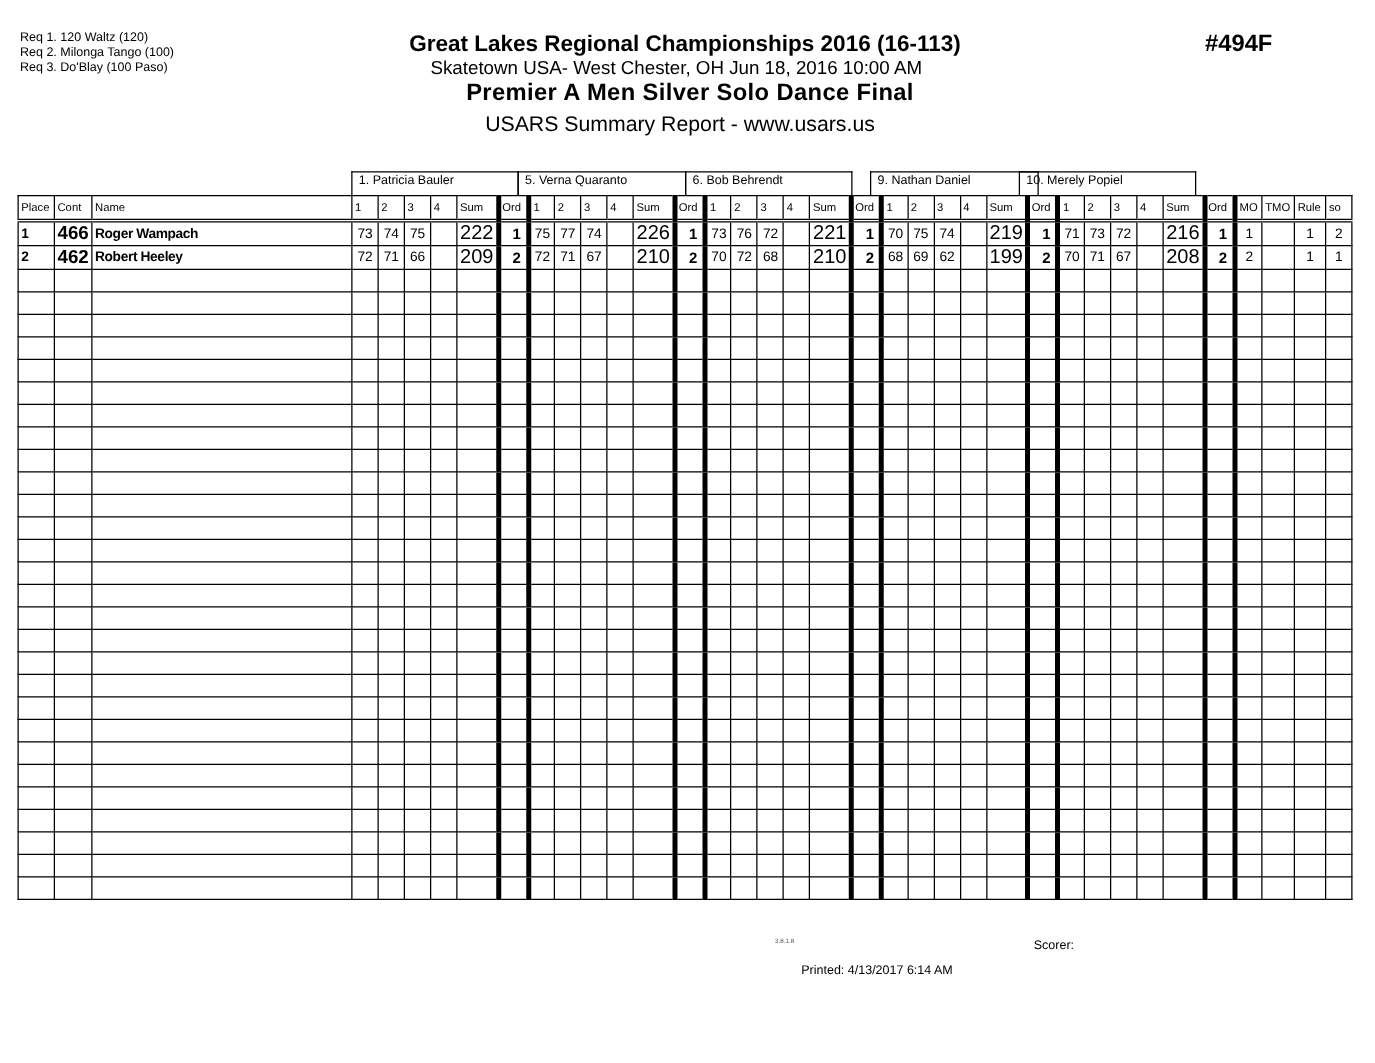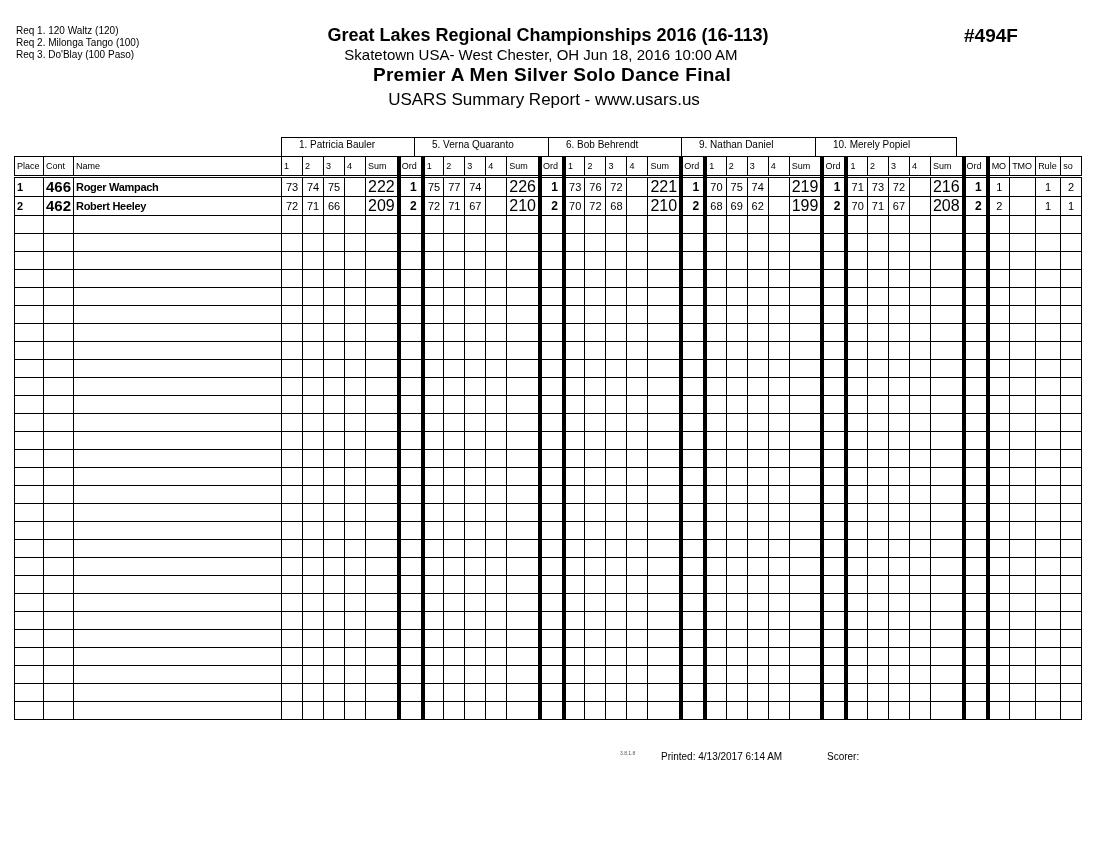--- a/index.html
+++ b/index.html
@@ -4,21 +4,21 @@
 <style>
   html, body { margin:0; padding:0; background:#fff; }
   body { width:1100px; height:850px; position:relative; overflow:hidden; font-family:"Liberation Sans", sans-serif; color:#000; }
   .reqs { position:absolute; left:16px; top:25px; font-size:10px; line-height:12px; }
   .title { position:absolute; left:0; width:1100px; text-align:center; white-space:nowrap; }
   .t1 { top:25px; font-size:18px; font-weight:bold; left:-2px; }
   .t2 { top:46px; font-size:15px; left:-9px; }
   .t3 { top:64px; font-size:19px; font-weight:bold; left:2px; letter-spacing:0.3px; }
   .t4 { top:90px; font-size:17px; left:-6px; }
   .evno { position:absolute; left:964px; top:25px; font-size:19px; font-weight:bold; }
-  .judgehdr { position:absolute; top:137px; height:19px; border:1px solid #000; border-bottom:none; font-size:10px; line-height:14px; padding-left:17px; box-sizing:border-box; }
+  .judgehdr { position:absolute; top:137px; height:19px; border:1px solid #000; border-bottom:none; font-size:10px; line-height:14px; padding-left:5px; box-sizing:border-box; }
   table.grid { position:absolute; left:14px; top:156px; border-collapse:collapse; table-layout:fixed; }
   table.grid td { border:1px solid #000; height:18px; padding:0 2px; font-size:10px; line-height:18px; overflow:hidden; white-space:nowrap; box-sizing:border-box; }
   table.grid tr.hdr td { border-bottom:3px double #000; height:20px; font-size:9px; }
   table.grid td.ord { border-left:4px solid #000; font-weight:bold; text-align:right; padding-right:4px; font-size:12px; }
   table.grid tr.hdr td.ord { font-size:9px; font-weight:normal; text-align:left; padding-left:1px; }
   table.grid td.afterord { border-left:4px solid #000; }
   table.grid td.num { text-align:center; font-size:11px;margin-left:40px; }
   table.grid td.sum { text-align:center; font-size:16px; }
   table.grid td.place { font-weight:bold; font-size:11px; }
   table.grid td.cont { font-weight:bold; text-align:right; font-size:15px; }
@@ -38,21 +38,21 @@
 
 <div class="title t1">Great Lakes Regional Championships 2016 (16-113)</div>
 <div class="title t2">Skatetown USA- West Chester, OH  Jun 18, 2016  10:00 AM</div>
 <div class="title t3">Premier A Men Silver Solo Dance Final</div>
 <div class="title t4">USARS Summary Report - www.usars.us</div>
 <div class="evno">#494F</div>
 
 <div class="judgehdr" style="left:281px;width:134px;">1.  Patricia Bauler</div>
 <div class="judgehdr" style="left:414px;width:135px;">5.  Verna Quaranto</div>
 <div class="judgehdr" style="left:548px;width:134px;">6.  Bob  Behrendt</div>
-<div class="judgehdr" style="left:681px;width:135px;">9.  Nathan  Daniel</div>
+<div class="judgehdr" style="left:696px;width:135px;">9.  Nathan  Daniel</div>
 <div class="judgehdr" style="left:815px;width:142px;">10.  Merely  Popiel</div>
 
 <table class="grid" id="grid">
   <colgroup>
     <col style="width:29px">
       <col style="width:30px">
       <col style="width:208px">
     <col style="width:21px">
       <col style="width:21px">
       <col style="width:21px">
@@ -1295,14 +1295,14 @@
         <td class="ord"></td>
         <td class="afterord"></td>
         <td></td>
         <td></td>
         <td></td>
       </tr>
     </tbody>
 </table>
 
 <div class="ver">3.8.1.8</div>
-<div class="footer" style="left:661px;">Printed:  4/13/2017  6:14 AM</div>
+<div class="footer" style="left:641px;margin-top:20px;">Printed:  4/13/2017  6:14 AM</div>
 <div class="footer" style="left:827px;">Scorer:</div>
 
 </body></html>

